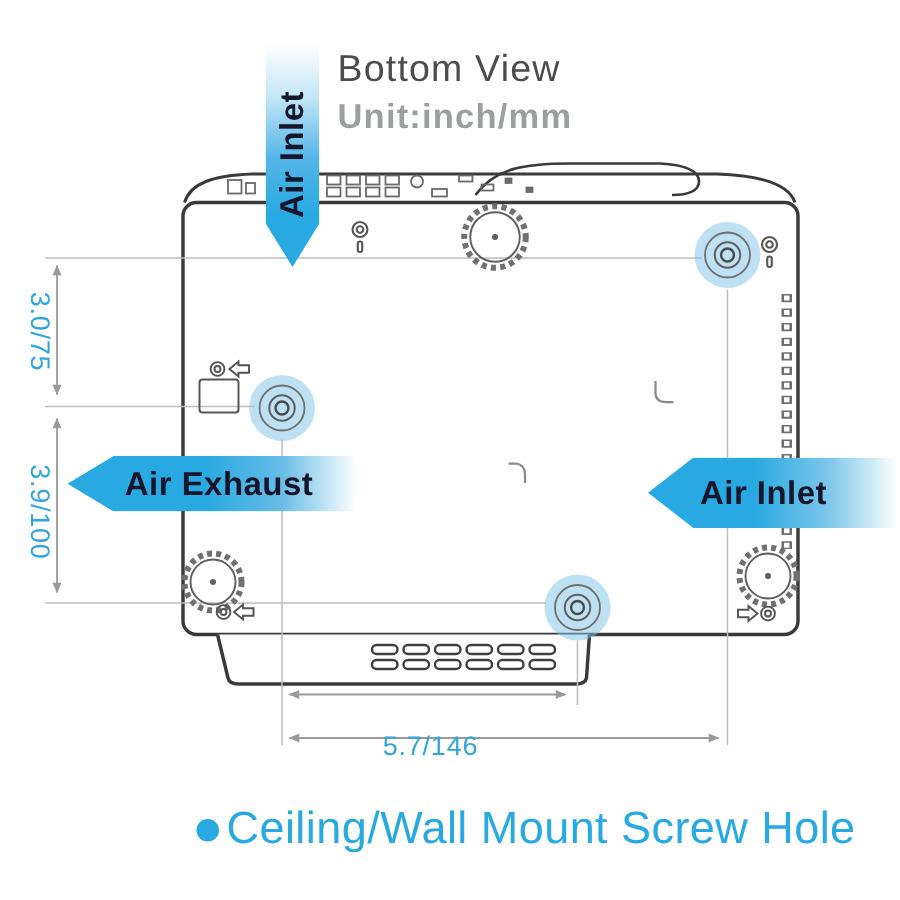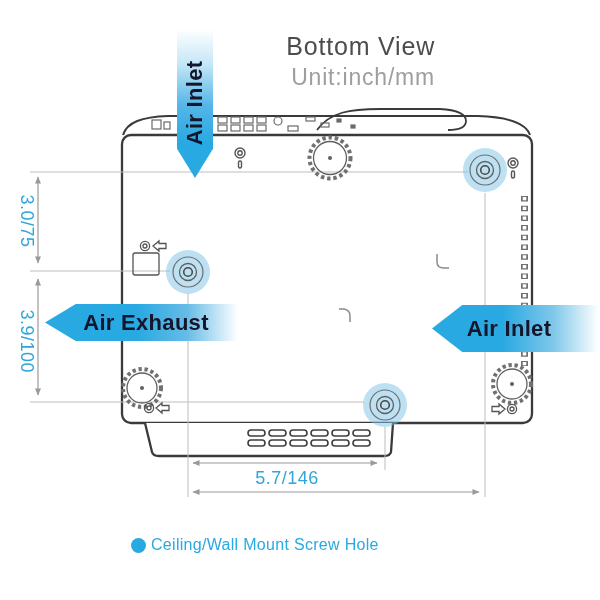--- a/index.html
+++ b/index.html
@@ -2,23 +2,23 @@
 <html><head>
 <meta charset="utf-8">
 <style>
   html,body{margin:0;padding:0;background:#fff;}
   .stage{
     position:relative;width:600px;height:600px;background:#fff;overflow:hidden;
     font-family:"Liberation Sans", sans-serif;
   }
   svg{position:absolute;left:0;top:0;}
   
-  .title-block{position:absolute;left:225px;top:32px;width:210px;text-align:right;}
+  .title-block{position:absolute;left:225px;top:32px;width:210px;text-align:left;}
   .title-main{font-size:25px;color:#4c4c4c;font-weight:500;letter-spacing:.8px;}
-  .title-unit{font-size:23px;color:#9c9fa1;font-weight:400;letter-spacing:.8px;margin-top:3px;}
+  .title-unit{font-size:23px;color:#9c9fa1;font-weight:700;letter-spacing:.8px;margin-top:3px;}
   
   .banner{position:absolute;display:flex;align-items:center;justify-content:center;}
   .banner span{font-size:22px;font-weight:600;color:#15152c;white-space:nowrap;letter-spacing:.3px;}
   .banner-top{
     left:177px;top:16px;width:36px;height:162px;
     clip-path:polygon(0 0,100% 0,100% 82%,50% 100%,0 82%);
     background:linear-gradient(180deg,#ffffff 0%,#ffffff 8%,#c4e6f7 30%,#54b6e7 55%,#29a9e1 78%,#29a9e1 100%);
   }
   .banner-top span{position:absolute;left:50%;top:54%;transform:translate(-50%,-50%) rotate(-90deg);}
   .banner-left{
@@ -32,26 +32,26 @@
     clip-path:polygon(0 50%,18% 0,100% 0,100% 100%,18% 100%);
     background:linear-gradient(90deg,#29a9e1 0%,#29a9e1 42%,#7ec7ea 72%,rgba(255,255,255,0) 99%);
     padding-right:14px;box-sizing:border-box;
   }
   
   .dim-label{position:absolute;color:#2fa6dc;font-size:18px;font-weight:500;
     text-align:center;letter-spacing:.5px;white-space:nowrap;}
   .dim-vert{transform:rotate(90deg);}
   #dim-left-upper{left:0px;top:210px;width:52px;}
   #dim-left-lower{left:-3px;top:328px;width:58px;}
-  #dim-bottom-inner{left:237px;top:468px;width:100px;}
+  #dim-bottom-inner{left:237px;top:487px;width:100px;}
   #dim-bottom-outer{left:291px;top:496px;width:100px;}
   
   .legend{position:absolute;left:131px;top:536px;display:flex;align-items:center;gap:5px;}
   .legend-dot{width:15px;height:15px;border-radius:50%;background:#29a9e1;flex:none;}
-  .legend-label{font-size:16px;color:#29a9e1;font-weight:500;letter-spacing:.3px;}
+  .legend-label{font-size:30px;color:#29a9e1;font-weight:500;letter-spacing:.3px;}
 </style>
 </head>
 <body>
 
 <div class="stage">
 
   <svg width="600" height="600" viewBox="0 0 600 600">
     <defs>
       <marker id="arrow" viewBox="0 0 8 8" refX="7" refY="4" markerWidth="8" markerHeight="8" orient="auto-start-reverse" markerUnits="userSpaceOnUse">
         <path d="M0.5,1 L7.5,4 L0.5,7 Z" fill="#9a9a9a"></path>

